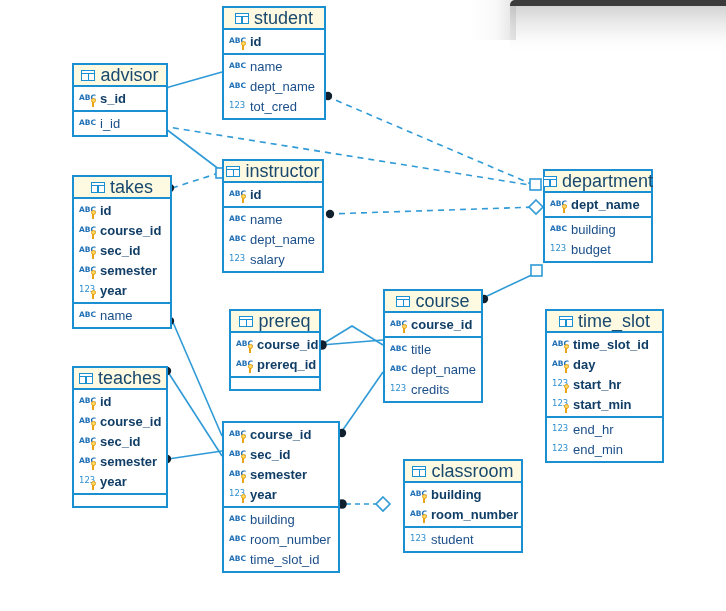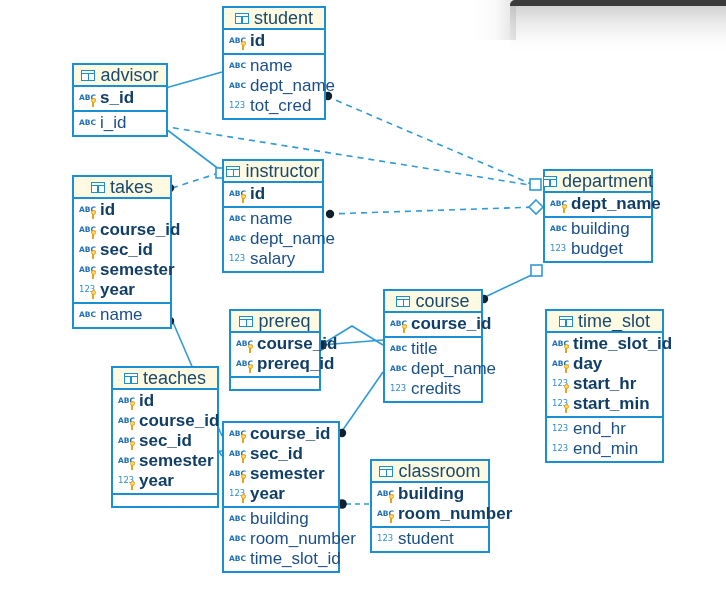--- a/index.html
+++ b/index.html
@@ -98,21 +98,21 @@
 
   .fld {
     display: flex;
     align-items: center;
     gap: 4px;
     height: 20px;
     padding-left: 5px;
     white-space: nowrap;
     box-sizing: border-box;
   }
-  .fld .nm { color: #1b4f8a; font-size: 17px; }
+  .fld .nm { color: #1b4f8a; font-size: 13px; }
   .fld.pk .nm { font-weight: bold; color: #113e66; }
 
   
   .ico {
     width: 17px;
     height: 13px;
     position: relative;
     flex: 0 0 17px;
     display: inline-block;
   }
@@ -563,21 +563,21 @@
             <span class="nm">end_hr</span>
           </div>
           <div class="fld">
             <span class="ico num">
               <span class="lbl">123</span>
             </span>
             <span class="nm">end_min</span>
           </div>
         </div>
       </div>
-      <div class="tbl" style="left: 72px; top: 366px; width: 108px; margin-left: 39px;">
+      <div class="tbl" style="left: 72px; top: 366px; width: 96px;">
         <div class="tbl-head">
           <span class="grid-ico"></span>
           <span class="tbl-title">teaches</span>
         </div>
         <div class="sect">
           <div class="fld pk">
             <span class="ico">
               <span class="lbl">ABC</span>
               <span class="key">
                 <span class="kc"></span>
@@ -686,21 +686,21 @@
             <span class="nm">room_number</span>
           </div>
           <div class="fld">
             <span class="ico">
               <span class="lbl">ABC</span>
             </span>
             <span class="nm">time_slot_id</span>
           </div>
         </div>
       </div>
-      <div class="tbl" style="left: 370px; top: 459px; width: 120px;">
+      <div class="tbl" style="left: 403px; top: 459px; width: 120px;">
         <div class="tbl-head">
           <span class="grid-ico"></span>
           <span class="tbl-title">classroom</span>
         </div>
         <div class="sect">
           <div class="fld pk">
             <span class="ico">
               <span class="lbl">ABC</span>
               <span class="key">
                 <span class="kc"></span>

